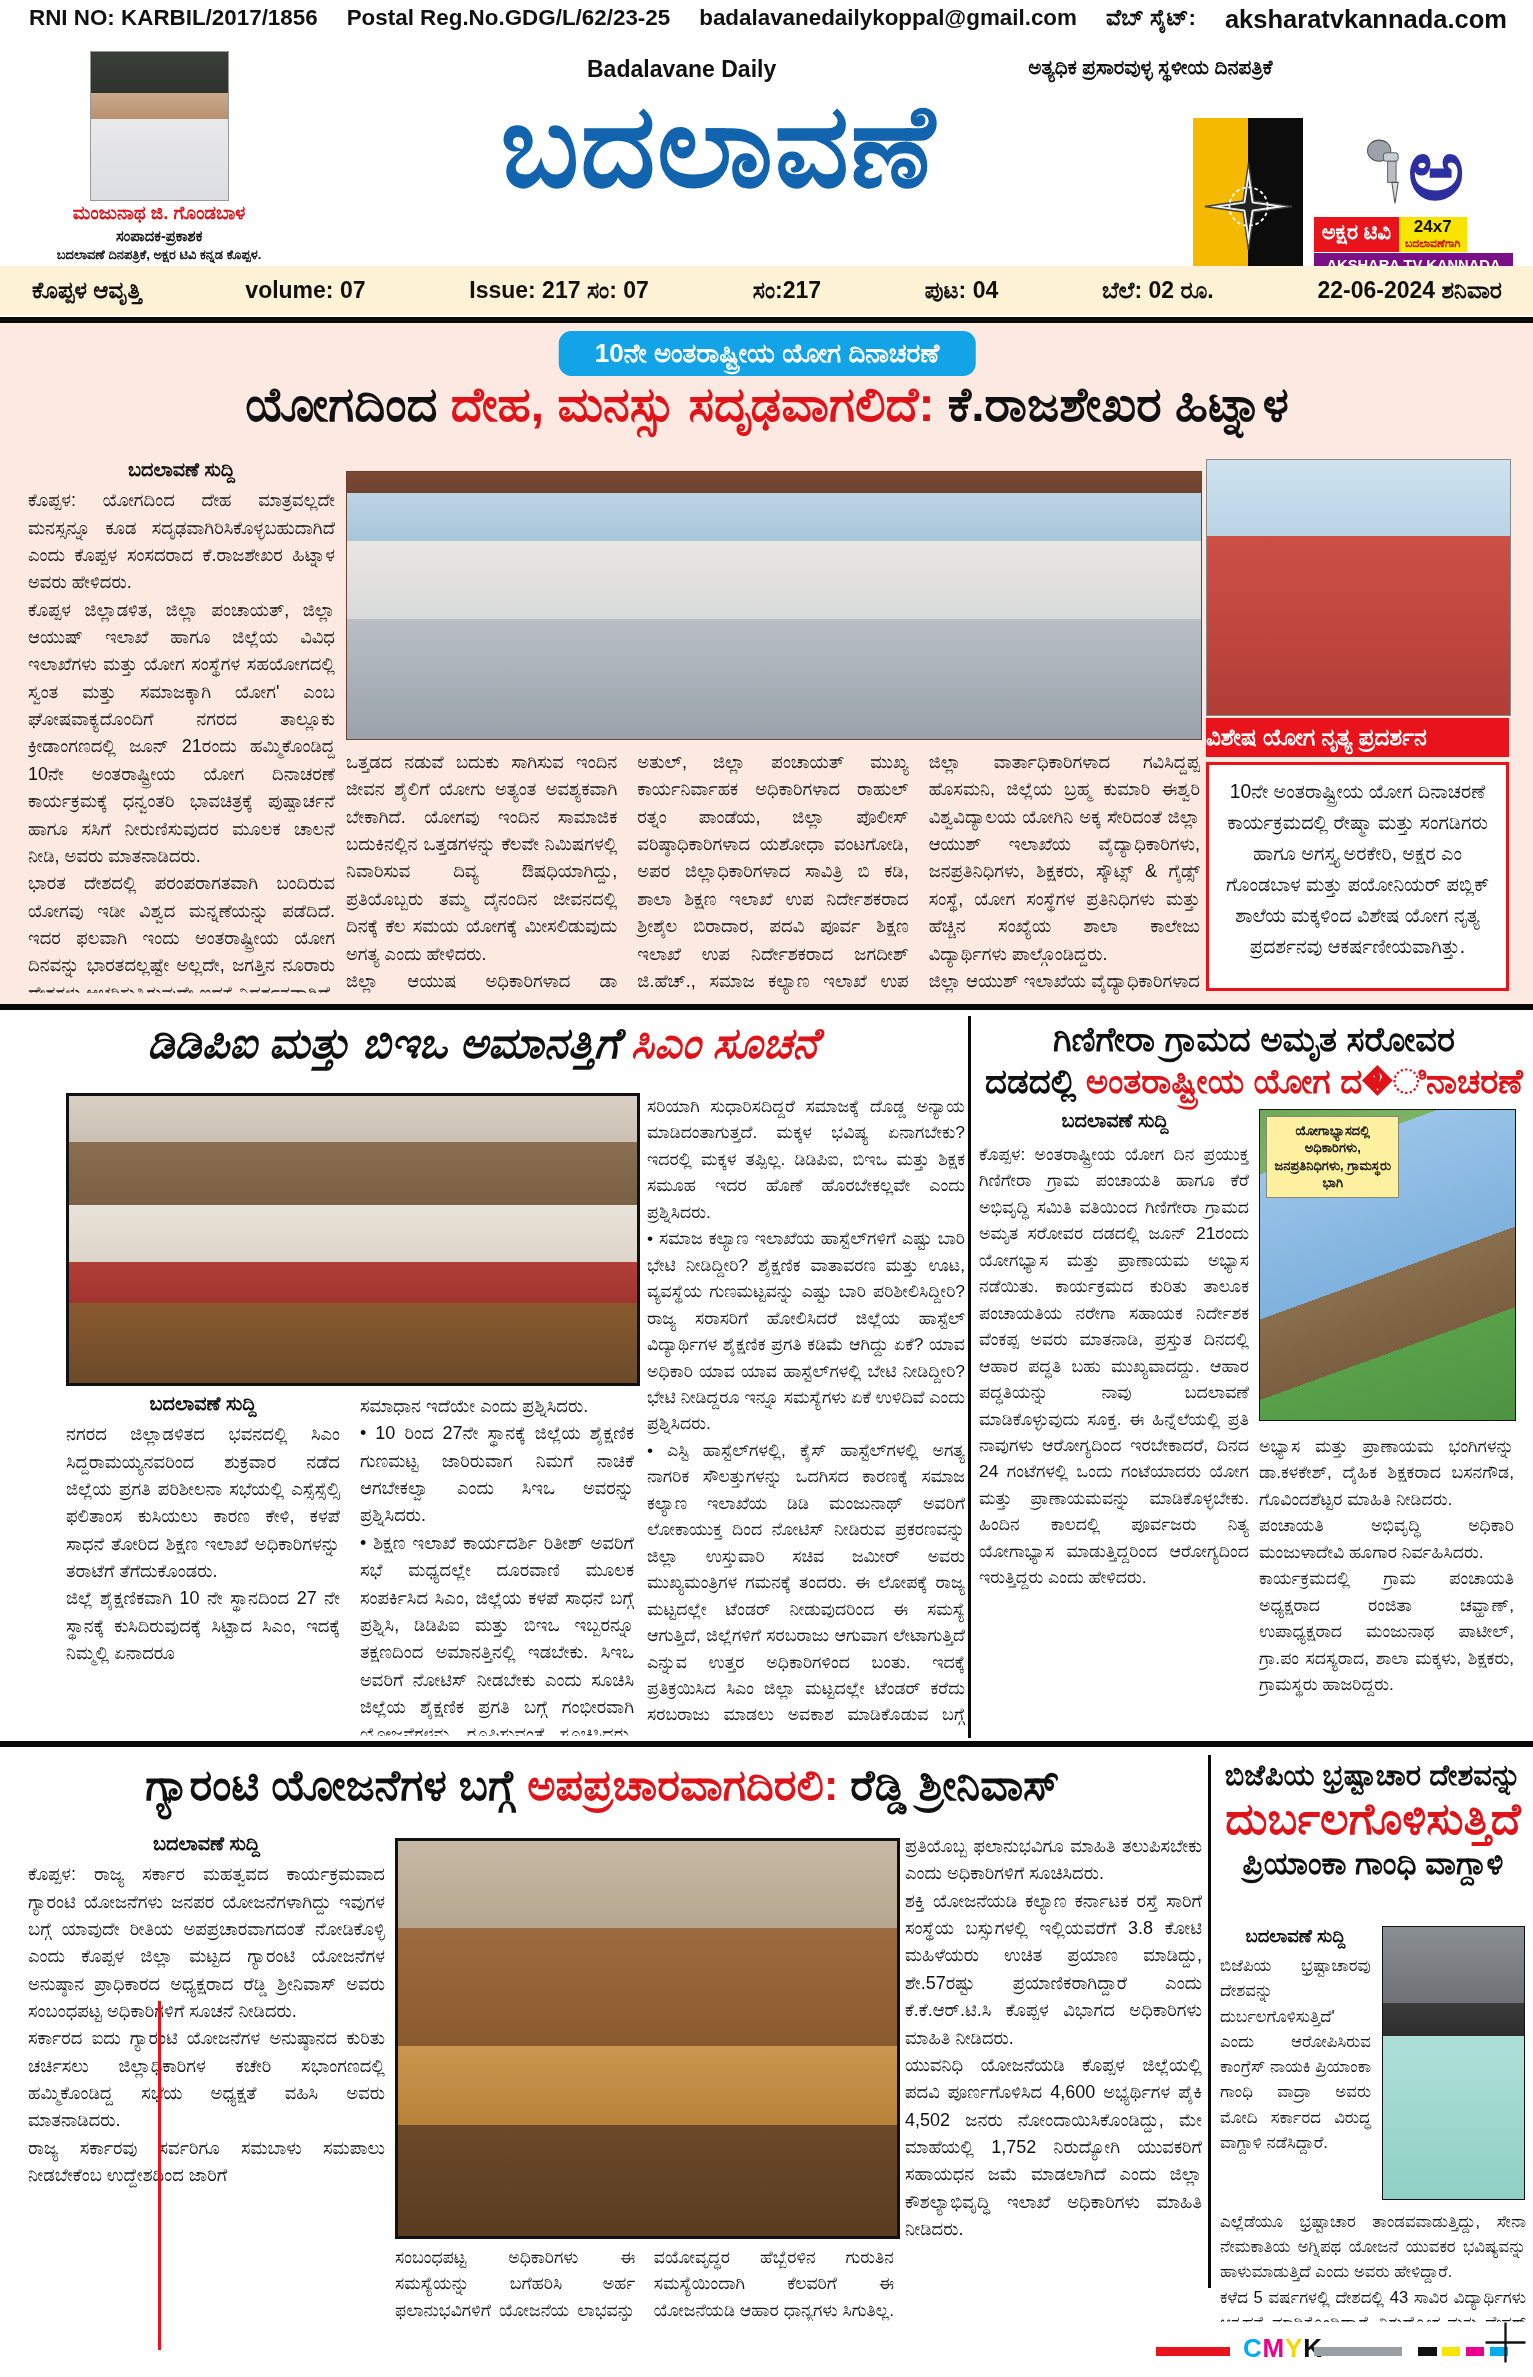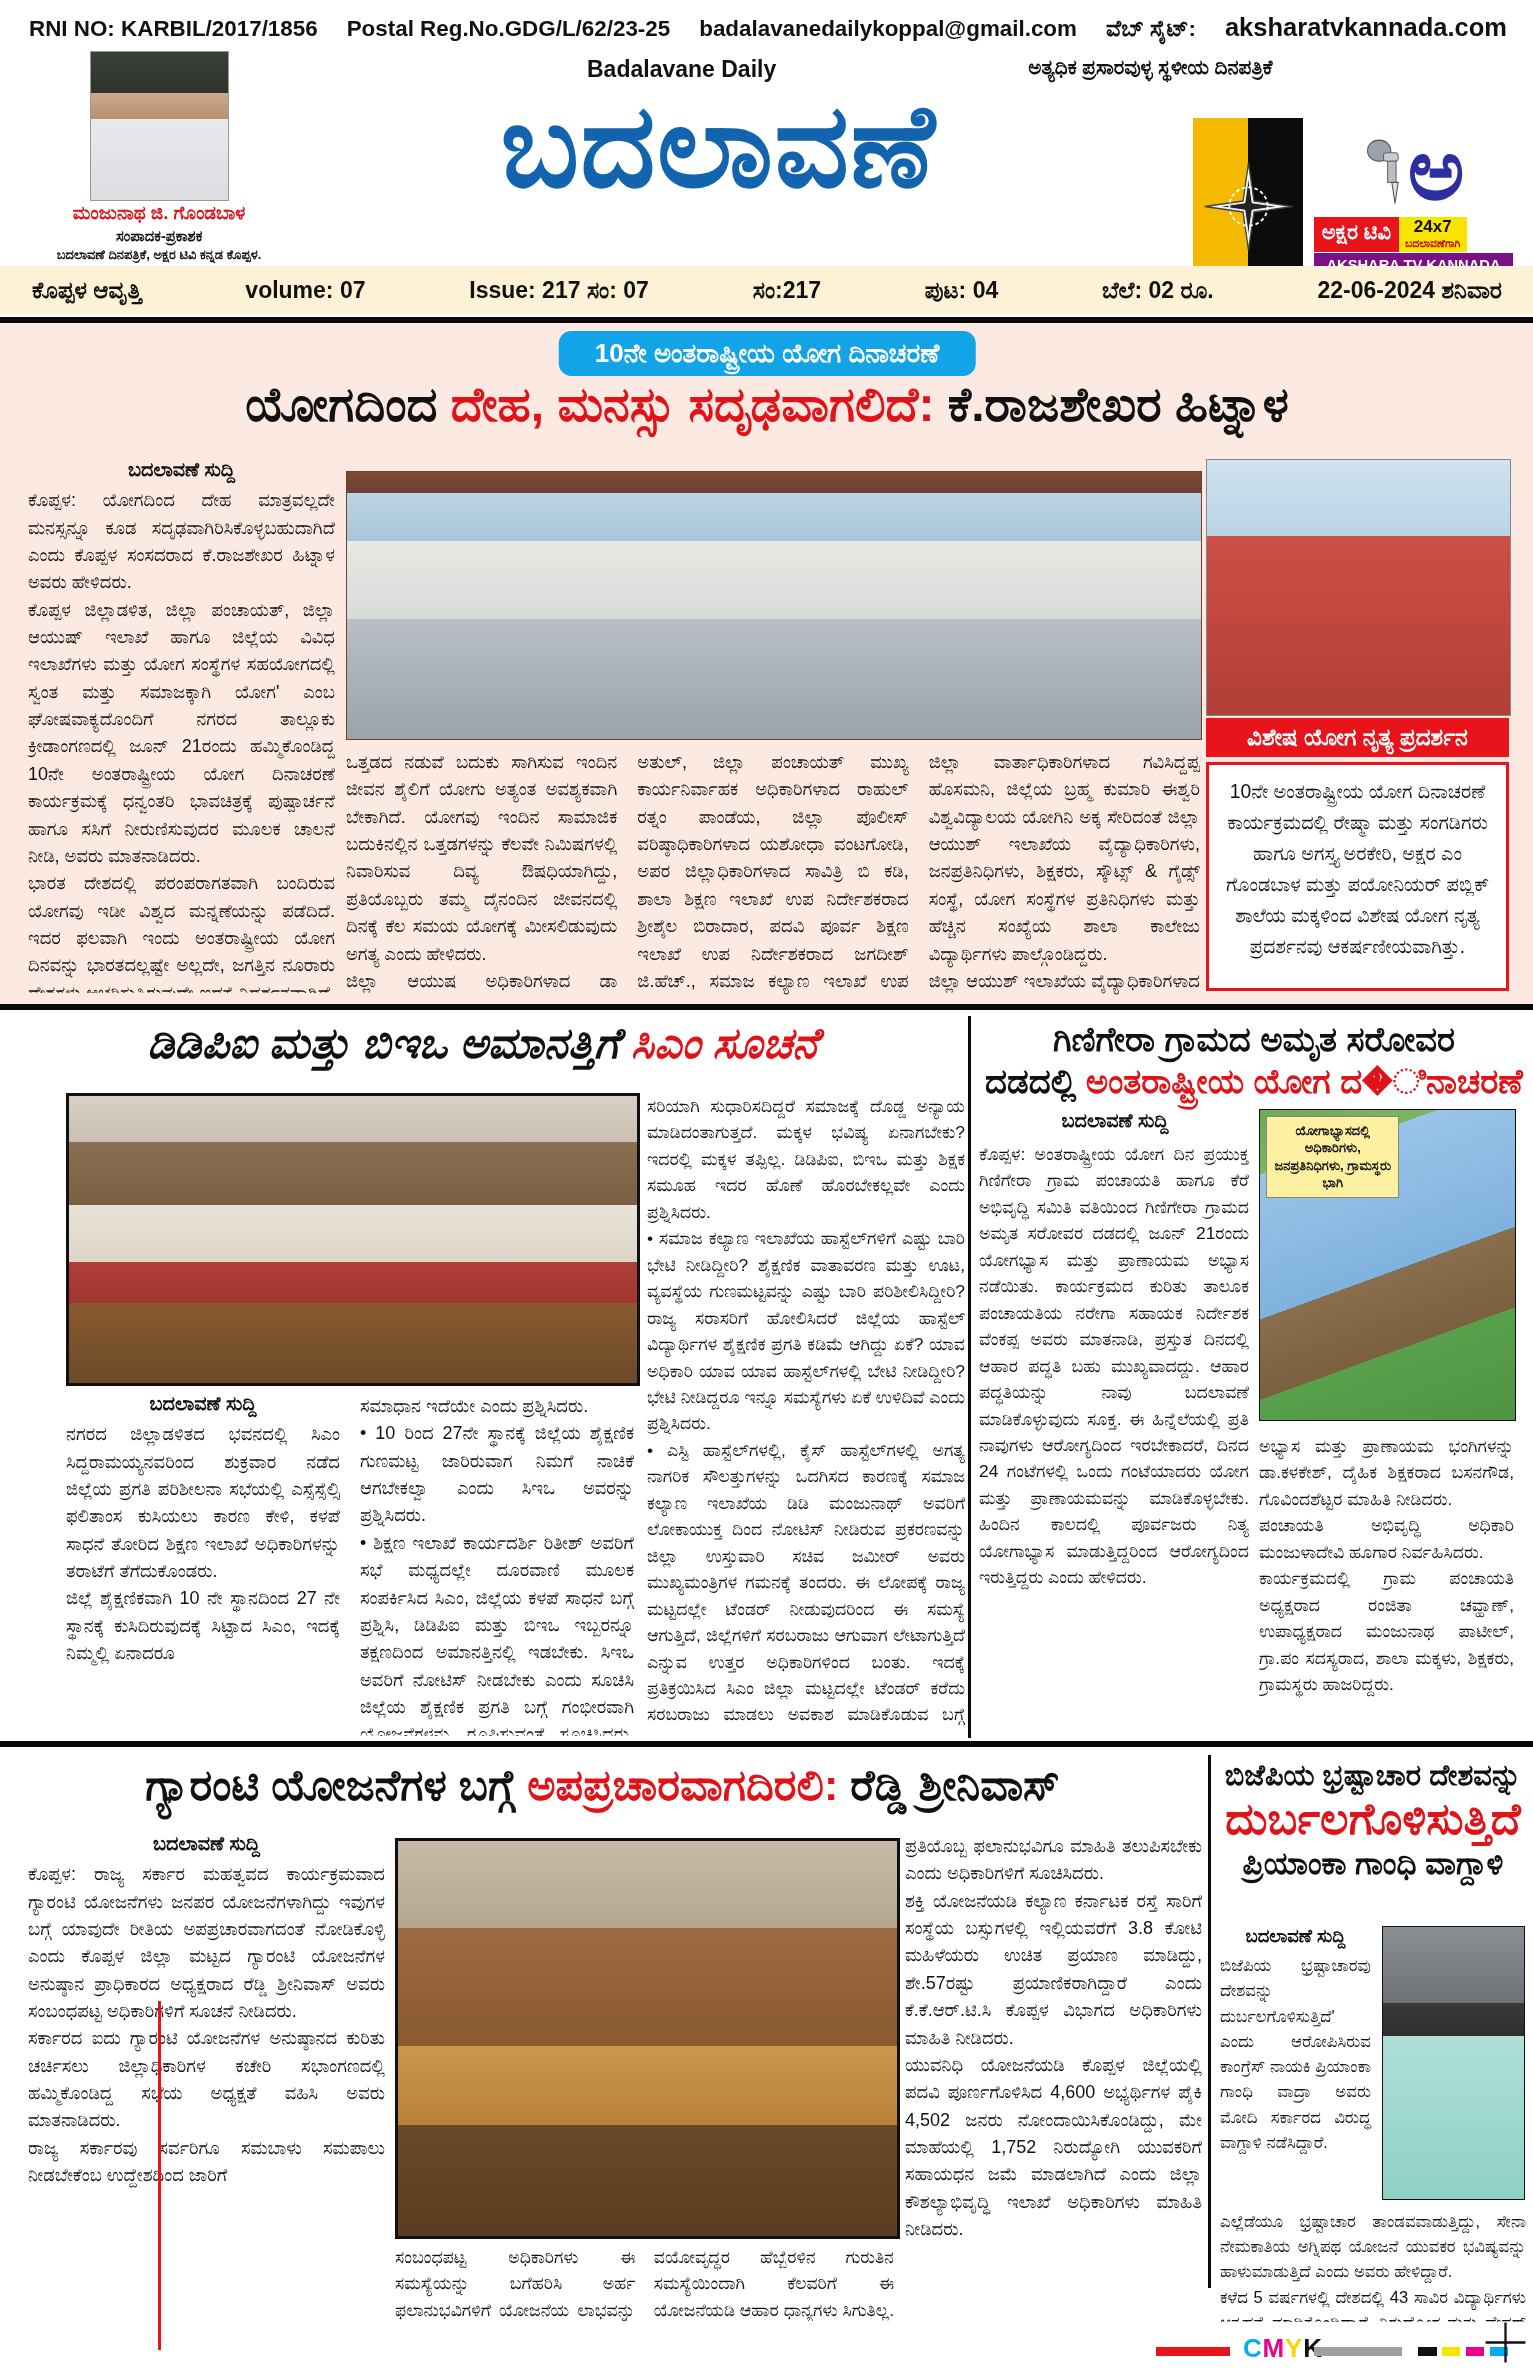--- a/index.html
+++ b/index.html
@@ -1,20 +1,20 @@
 <!DOCTYPE html>
 <html style="font-size:12.4px"><head>
 <meta charset="utf-8">
 <style>
   html,body{margin:0;padding:0;background:#888;}
   .page{position:relative;width:1534px;height:2377px;background:#ffffff;overflow:hidden;
         font-family:"Liberation Sans","DejaVu Sans",sans-serif;color:#111;}
   .abs{position:absolute;}
   
-  .top-strip{left:0;top:4.6px;width:1534px;height:37px;display:flex;align-items:flex-end;gap:29px;padding-left:29px;box-sizing:border-box;}
+  .top-strip{left:0;top:4.6px;width:1534px;height:37px;display:flex;align-items:flex-start;gap:29px;padding-left:29px;box-sizing:border-box;}
   .top-strip .t{font-weight:bold;font-size:22.4px;white-space:nowrap;}
   .top-strip .web{font-size:25.5px;}
   
   .masthead{left:0;top:42px;width:1534px;height:224px;}
   .editor-photo{left:90px;top:9.3px;width:137px;height:148px;border:0.8px solid #999;
      background:linear-gradient(180deg,#3a3f3a 0%,#2e332e 28%,#caa98c 28%,#b8916f 45%,#e9e9ec 45%,#dcdde2 100%);}
   .editor-block{left:4.6px;top:159px;width:309px;text-align:center;line-height:1.25;}
   .editor-name{color:#e01319;font-weight:bold;font-size:18.5px;}
   .editor-role{font-weight:bold;font-size:14.7px;margin-top:3.1px;}
   .editor-org{font-weight:bold;font-size:13px;margin-top:1px;}
@@ -48,21 +48,21 @@
   .byline{text-align:center;font-weight:bold;font-size:19.3px;margin-bottom:6.2px;}
   .bodytxt{font-size:18px;line-height:1.52;text-align:justify;white-space:pre-line;}
   .lead-col1{left:28px;top:136px;width:307px;height:534px;overflow:hidden;}
   .lead-photo{left:346px;top:148px;width:854px;height:267px;border:1.5px solid #6e4030;
      background:linear-gradient(180deg,#7c4a35 0%,#6e4030 8%,#bcd4e4 8%,#a7c6da 26%,#e9e7e2 26%,#d9dadb 55%,#b9bfc4 55%,#9aa3ab 100%);}
   .lead-cols{left:346px;top:426px;width:854px;height:249px;display:flex;gap:20px;overflow:hidden;}
   .lead-cols .c{flex:1;}
   .side-photo{left:1206px;top:136px;width:303px;height:255px;border:0.8px solid #888;
      background:linear-gradient(180deg,#cfe2ee 0%,#b9d4e6 30%,#cc4f44 30%,#c24840 60%,#b23e38 100%);}
   .side-title{left:1206px;top:395px;width:303px;background:#e8131b;color:#fff;font-weight:bold;font-size:23px;
-     text-align:center;padding:6.2px 0;box-sizing:border-box;}
+     padding:6.2px 0;box-sizing:border-box;}
   .side-box{left:1206px;top:439px;width:303px;height:229px;border:3.9px solid #e8131b;background:#fff;
      box-sizing:border-box;padding:12.4px 10.8px;font-size:19.3px;line-height:1.6;text-align:center;white-space:pre-line;}
   
   .mid{left:0;top:1010px;width:1534px;height:731px;}
   .vdiv{background:#0a0a0a;}
   .cm-headline{left:0;top:9.3px;width:965px;text-align:center;font-weight:900;font-size:43px;font-style:italic;}
   .cm-photo{left:66px;top:83px;width:568px;height:287px;border:3.1px solid #111;
      background:linear-gradient(180deg,#d9cfc4 0%,#cabfb2 16%,#8b6f52 16%,#7a5f44 38%,#e8e2d8 38%,#ddd5c8 58%,#b23e38 58%,#a0352f 72%,#8a5a2f 72%,#6b4a2a 100%);}
   .cm-col3{left:647px;top:83px;width:318px;height:641px;overflow:hidden;font-size:18px;}
   .cm-under{left:66px;top:383px;width:568px;height:343px;display:flex;gap:20px;overflow:hidden;}

